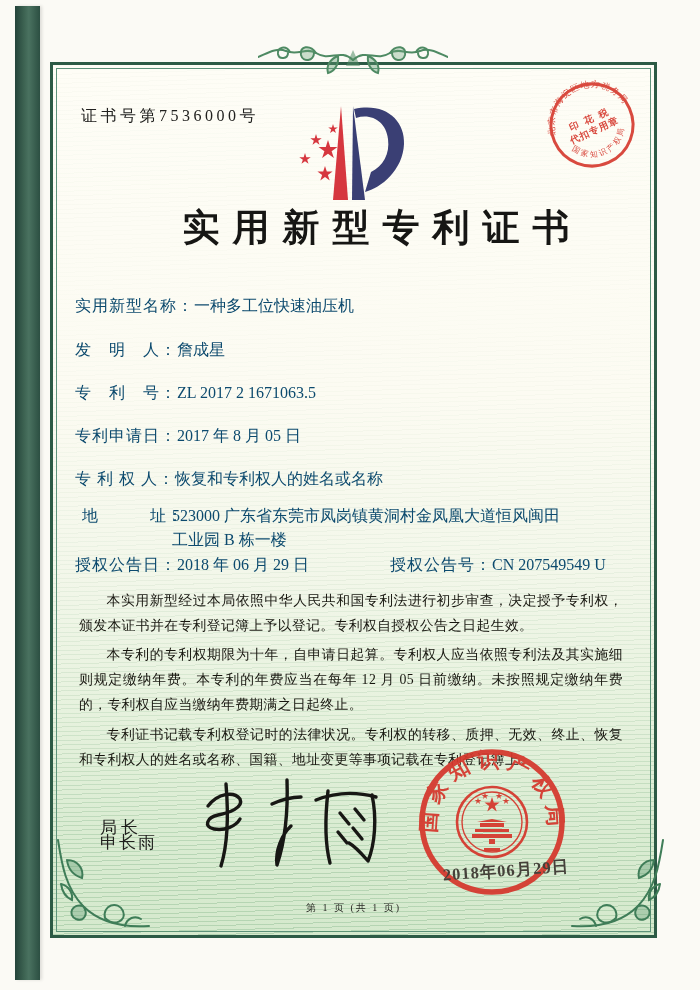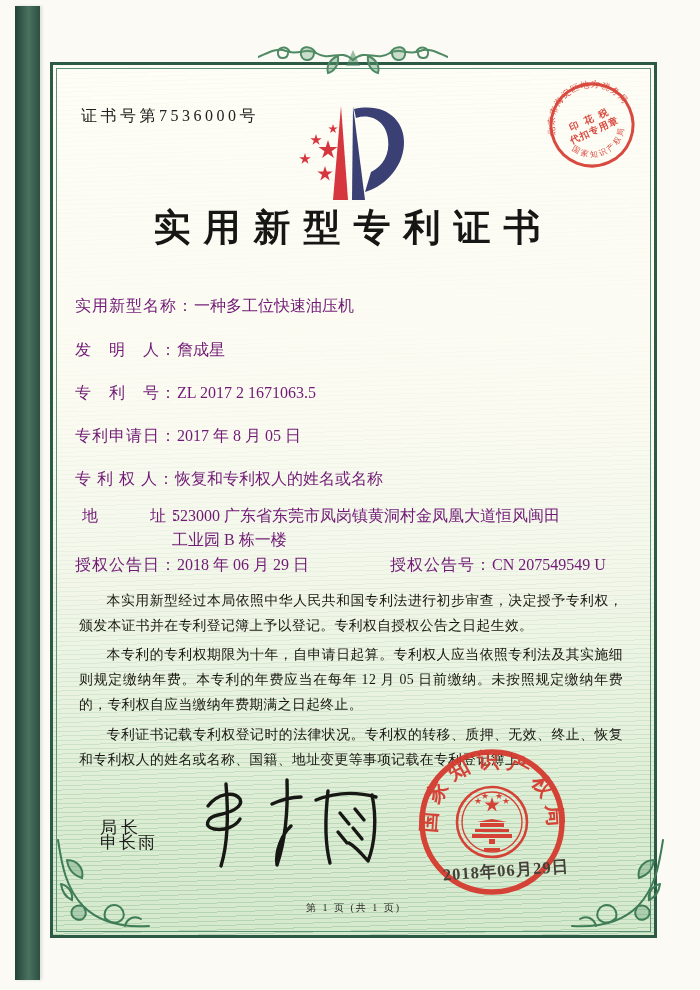--- a/index.html
+++ b/index.html
@@ -34,23 +34,23 @@
     -webkit-mask:linear-gradient(180deg,rgba(0,0,0,.10) 0%,rgba(0,0,0,.06) 30%,rgba(0,0,0,.22) 55%,rgba(0,0,0,.55) 75%,#000 92%);
     mask:linear-gradient(180deg,rgba(0,0,0,.10) 0%,rgba(0,0,0,.06) 30%,rgba(0,0,0,.22) 55%,rgba(0,0,0,.55) 75%,#000 92%);
     pointer-events:none;
   }
   .abs{position:absolute;}
   .cert-no{
     left:75px;top:106px;font-size:16px;color:#21211f;letter-spacing:3.5px;z-index:3;margin-left:6px;
   }
   .title{
     left:50px;top:203px;width:607px;text-align:center;
-    font-size:37px;font-weight:700;letter-spacing:13px;color:#161614;z-index:3;
-  }
-  .field-row{left:75px;width:560px;font-size:16px;color:#701a75;z-index:3;white-space:nowrap;}
+    font-size:37px;font-weight:700;letter-spacing:13px;color:#161614;z-index:3;padding-left:29px;
+  }
+  .field-row{left:75px;width:560px;font-size:16px;color:#0c4a6e;z-index:3;white-space:nowrap;}
   .field-row .flabel{letter-spacing:1px;}
   .row-addr{white-space:normal;padding-left:97px;line-height:24px;width:470px;}
   .row-addr .flabel{position:absolute;left:7px;top:0;}
   .row-grant{display:flex;}
   .grant-right{position:absolute;left:315px;top:0;white-space:nowrap;}
   .body-text{
     left:75px;top:584px;width:552px;z-index:3;
     font-size:13.8px;line-height:1.82;color:#17160f;text-align:justify;
     letter-spacing:.4px;
   }

